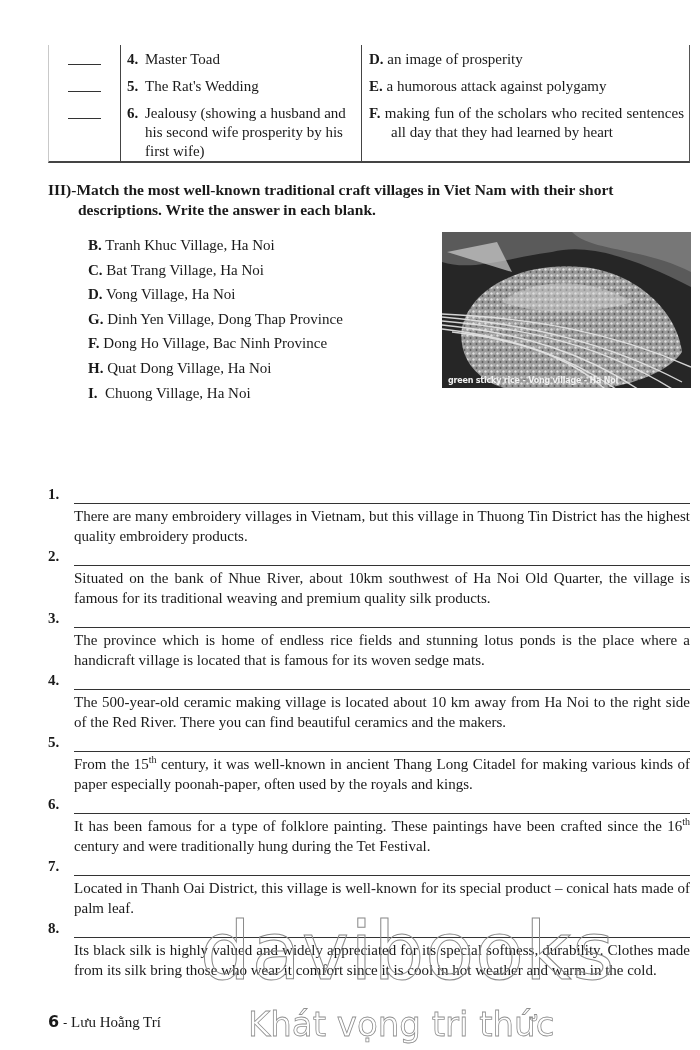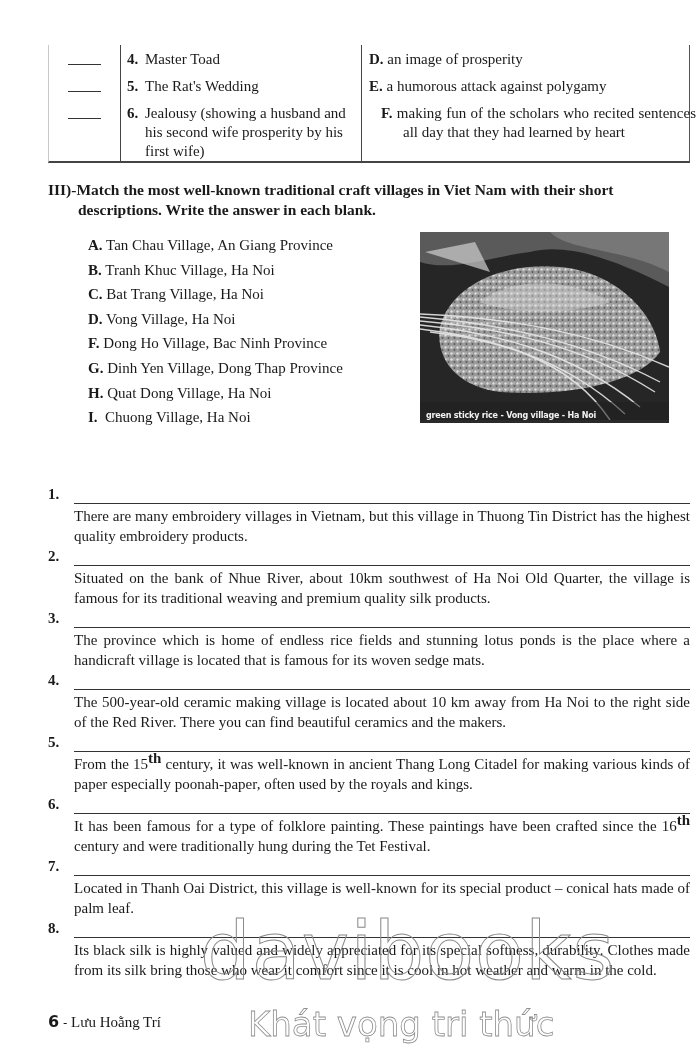--- a/index.html
+++ b/index.html
@@ -15,53 +15,53 @@
   .col-divider.d1 { left: 71px; }
   .col-divider.d2 { left: 312px; }
   .trow { position: absolute; left: 0; right: 0; font-size: 15px; line-height: 19px; }
   .blank-short {
     position: absolute; left: 19px; width: 33px; border-bottom: 1px solid #333; height: 12px;
   }
   .tnum { position: absolute; left: 78px; font-weight: bold; }
   .ttitle { position: absolute; left: 88px; width: 205px; margin-left: 8px; }
   .tdesc { position: absolute; left: 320px; width: 315px; text-align: justify; }
   .tdesc .dl { font-weight: bold; }
-  .tdesc.hang { padding-left: 22px; text-indent: -22px; margin-left: 12px; }
+  .tdesc.hang { padding-left: 22px; text-indent: -22px; }
 
   
   .section-heading {
     position: absolute; left: 48px; top: 180px; width: 642px;
     font-size: 15.5px; font-weight: bold; line-height: 20px; text-align: justify;
   }
   .section-heading .cont { display: block; padding-left: 30px; }
 
   
   .options { position: absolute; left: 88px; top: 233px; width: 340px; }
   .option { font-size: 15px; line-height: 24.6px; white-space: nowrap; }
   .option .ol { font-weight: bold; }
   .option i { font-style: italic; }
 
   
   .photo {
-    position: absolute; left: 420px; top: 232px; width: 249px; height: 191px;
+    position: absolute; left: 442px; top: 232px; width: 249px; height: 156px;
     background: #2a2a2a; overflow: hidden;
   }
   .photo svg { display: block; }
   .photo-caption {
     position: absolute; left: 6px; bottom: 3px; font-family: "DejaVu Sans", sans-serif;
     font-size: 8px; font-weight: bold; color: #f2f2f2; letter-spacing: -0.2px;
   }
 
   
   .questions { position: absolute; left: 48px; top: 484px; width: 642px; }
   .q { position: relative; }
   .q-num { position: absolute; left: 0; top: 0; font-weight: bold; font-size: 15px; line-height: 20px; }
   .q-line { margin-left: 26px; height: 20px; border-bottom: 1px solid #333; }
   .q-text { margin-left: 26px; font-size: 15px; line-height: 20px; text-align: justify; padding-top: 2px; padding-bottom: 0px; }
-  .q-text sup { font-size: 15px; line-height: 0; vertical-align: super; font-weight: bold; }
+  .q-text sup { font-size: 10px; line-height: 0; vertical-align: super; }
 
   
   .footer { position: absolute; left: 48px; top: 1012px; font-size: 15px; white-space: nowrap; }
   .footer .pnum { font-family: "DejaVu Sans", sans-serif; font-weight: bold; font-size: 16px; }
   .footer .sep { font-family: "DejaVu Sans", sans-serif; font-size: 12px; }
 
   
   .wm { position: absolute; pointer-events: none; color: transparent; -webkit-text-stroke: 1px #8a8a8a; font-family: "DejaVu Sans", sans-serif; white-space: nowrap; }
   .wm-big { left: 200px; top: 912px; font-size: 80px; letter-spacing: 1px; line-height: 80px; text-align: right; }
   .wm-small { left: 248px; top: 1004px; font-size: 34px; line-height: 40px; -webkit-text-stroke: 0.8px #8f8f8f; }
@@ -94,26 +94,25 @@
     <div class="tdesc hang"><span class="dl">F.</span> <span>making fun of the scholars who recited sentences all day that they had learned by heart</span></div>
   </div>
 </div>
 
 <div class="section-heading">
   <span>III)-</span><span>Match the most well-known traditional craft villages in Viet Nam with their short</span>
   <span class="cont">descriptions. Write the answer in each blank.</span>
 </div>
 
 <div class="options">
-  <div class="option"><span class="ol">A.</span> <span>Tan Chau Village, An Giang Province</span></div>
   <div class="option"><span class="ol">B.</span> <span>Tranh Khuc Village, Ha Noi</span></div>
   <div class="option"><span class="ol">C.</span> <span>Bat Trang Village, Ha Noi</span></div>
   <div class="option"><span class="ol">D.</span> <span>Vong Village, Ha Noi</span></div>
+  <div class="option"><span class="ol">G.</span> <span>Dinh Yen Village, Dong Thap Province</span></div>
   <div class="option"><span class="ol">F.</span> <span>Dong Ho Village, Bac Ninh Province</span></div>
-  <div class="option"><span class="ol">G.</span> <span>Dinh Yen Village, Dong Thap Province</span></div>
   <div class="option"><span class="ol">H.</span> <span>Quat Dong Village, Ha Noi</span></div>
   <div class="option"><span class="ol">I.</span>&nbsp; <span>Chuong Village, Ha Noi</span></div>
 </div>
 
 <div class="photo">
   <svg width="249" height="188" viewBox="0 0 249 188">
     <defs>
       <pattern id="grain" width="6" height="6" patternUnits="userSpaceOnUse">
         <rect width="6" height="6" fill="#9a9a9a"></rect>
         <circle cx="1.5" cy="1.5" r="1.2" fill="#e0e0e0"></circle>

